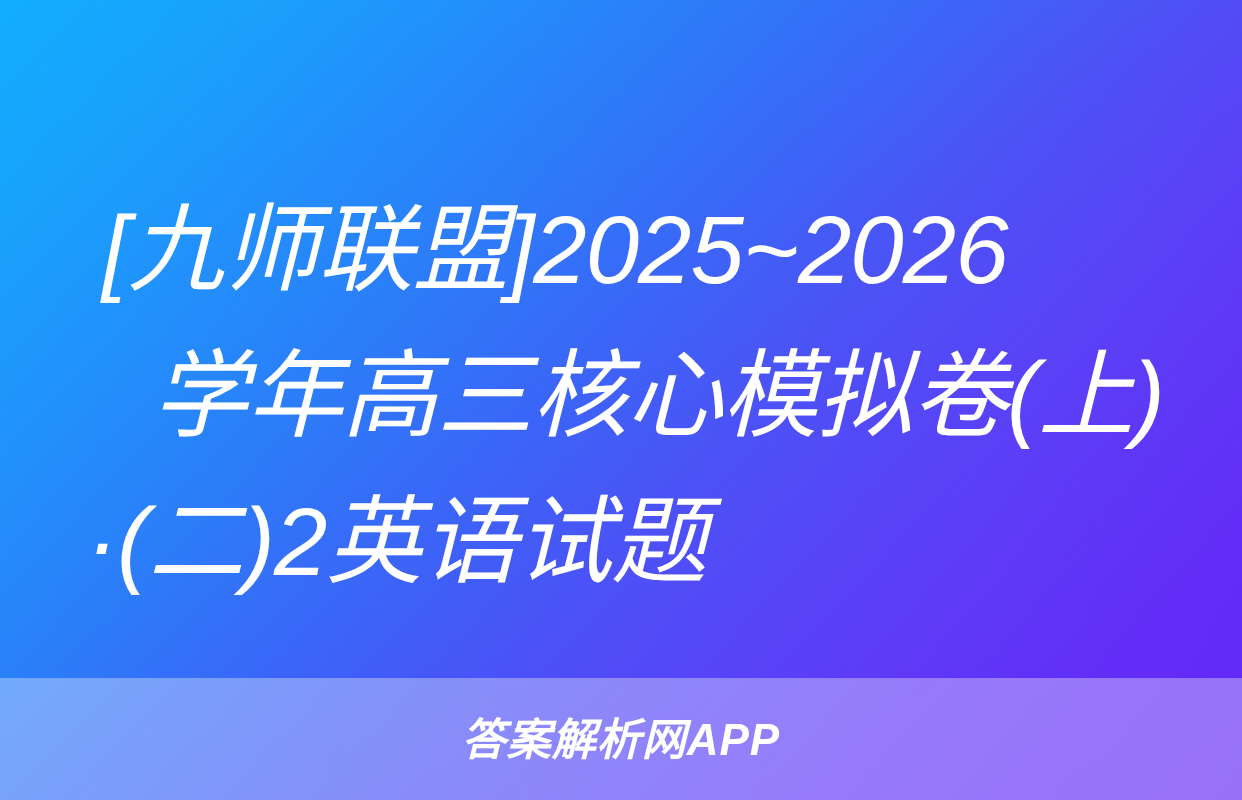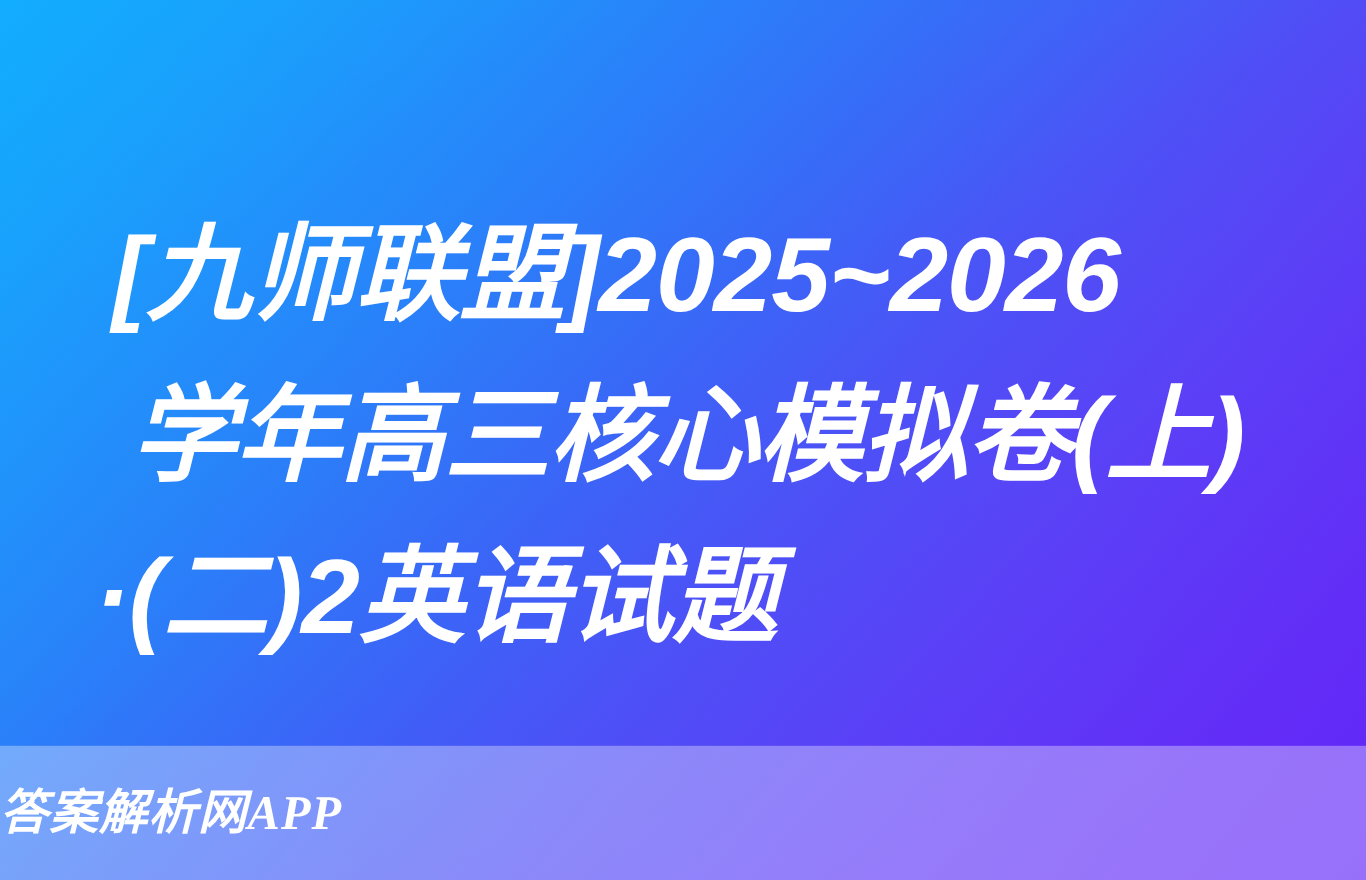--- a/index.html
+++ b/index.html
@@ -48,45 +48,45 @@
   .title-block {
     position: absolute;
     left: 86px;
     top: 178px;
     width: 1078px;
     z-index: 3;
   }
 
   .title-line {
     color: #ffffff;
-    font-weight: 700;
+    font-weight: 400;
     font-style: italic;
     font-size: 96px;
     line-height: 146px;
     letter-spacing: -1px;
     white-space: nowrap;
     text-rendering: geometricPrecision;
   }
 
   .title-line.l1 { text-align: left;   padding-left: 16px; }
-  .title-line.l2 { text-align: center;   padding-left: 0px;  }
+  .title-line.l2 { text-align: right;   padding-left: 0px;  }
   .title-line.l3 { text-align: left;  padding-right: 6px; }
 
   
   .footer-band {
     position: absolute;
     left: 0;
     right: 0;
     top: 678px;
     height: 122px;
     background: rgba(255, 255, 255, 0.34);
     display: flex;
     align-items: center;
+    justify-content: center;
     z-index: 4;
-    font-family: Liberation Serif, serif;
   }
 
   .footer-text {
     color: #ffffff;
     font-weight: 700;
     font-style: italic;
     font-size: 44px;
     line-height: 1;
     letter-spacing: 1px;
     white-space: nowrap;

